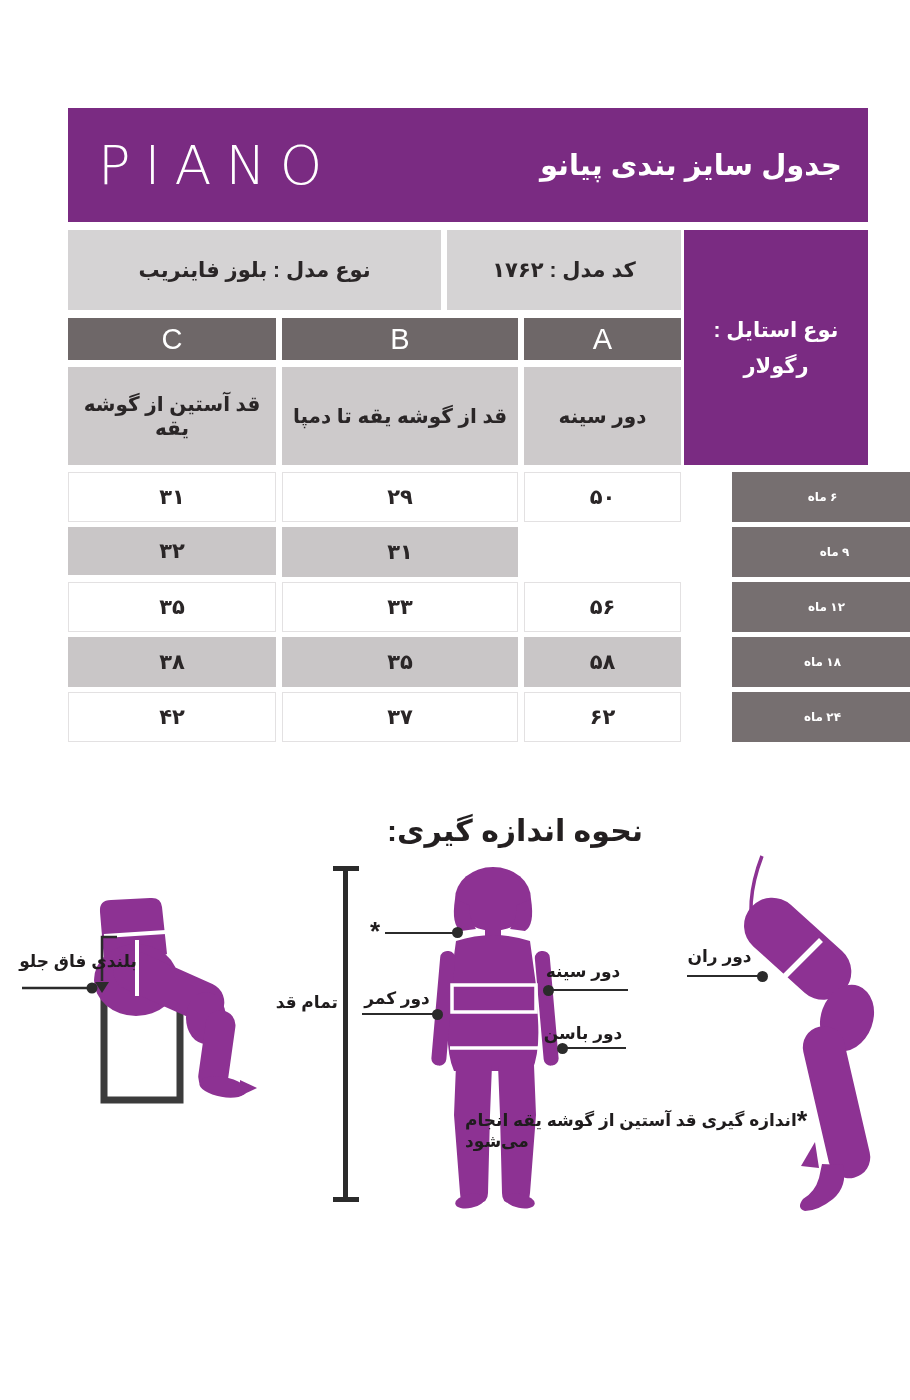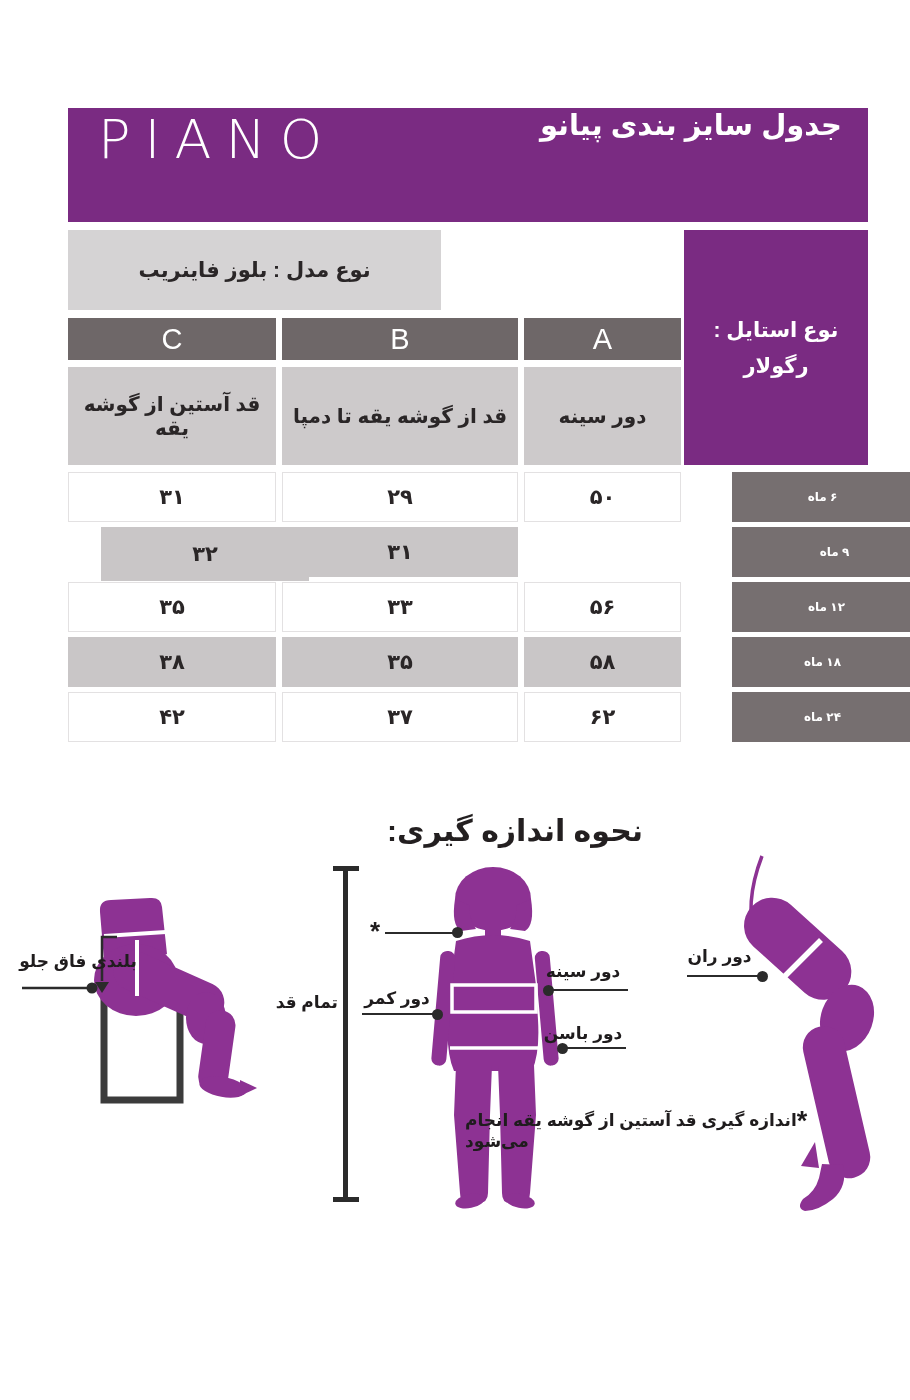--- a/index.html
+++ b/index.html
@@ -2,21 +2,21 @@
 <html style="--purple: #7a2b82; --silhouette: #8d3293; --headgray: #6e6768; --agegray: #766f70; --lightgray: #d5d3d4; --descgray: #cdcacb; --altrow: #c9c6c7; --line: #2b2b2b; --textdark: #2a2627;"><head>
 <meta charset="utf-8">
 <style>
   html,body{margin:0;padding:0;background:#fff;}
   #canvas{position:relative;width:910px;height:1400px;background:#fff;overflow:hidden;
           font-family:"Liberation Sans","DejaVu Sans",sans-serif;}
   .abs{position:absolute;}
   .fa{direction:rtl;}
   
   .brand-header{left:68px;top:108px;width:800px;height:114px;background:var(--purple);
-    display:flex;justify-content:space-between;}
+    display:flex;align-items:center;justify-content:space-between;}
   .logo{color:#fff;font-family:"DejaVu Sans",sans-serif;font-weight:100;font-size:54px;
     letter-spacing:14px;padding-left:30px;}
   .sheet-title{color:#fff;font-weight:bold;font-size:29px;padding-right:26px;direction:rtl;}
   .cell{display:flex;align-items:center;justify-content:center;box-sizing:border-box;}
   .info-cell{background:var(--lightgray);color:var(--textdark);font-weight:bold;font-size:21px;}
   .style-cell{background:var(--purple);color:#fff;font-weight:bold;font-size:21px;
     flex-direction:column;line-height:1.7;}
   .colhead{background:var(--headgray);color:#fff;font-size:29px;font-weight:normal;}
   .desc-cell{background:var(--descgray);color:var(--textdark);font-weight:bold;font-size:20px;
     text-align:center;padding:0 8px;}
@@ -40,39 +40,40 @@
 <body>
 
 <div id="canvas">
 
   <div class="abs brand-header">
     <div class="logo">PIANO</div>
     <div class="sheet-title fa">جدول سایز بندی پیانو</div>
   </div>
 
   <div class="abs cell info-cell fa" style="left:68px;top:230px;width:373px;height:80px;">نوع مدل : بلوز فاینریب</div>
+  <div class="abs cell info-cell fa" style="left:447px;top:230px;width:234px;height:80px;">کد مدل : ۱۷۶۲</div>
   <div class="abs cell style-cell fa" style="left:684px;top:230px;width:184px;height:235px;">
     <span>نوع استایل :</span>
     <span>رگولار</span>
   </div>
 
   <div class="abs cell colhead" style="left:68px;top:318px;width:208px;height:42px;">C</div>
   <div class="abs cell colhead" style="left:282px;top:318px;width:236px;height:42px;">B</div>
   <div class="abs cell colhead" style="left:524px;top:318px;width:157px;height:42px;">A</div>
 
   <div class="abs cell desc-cell fa" style="left:68px;top:367px;width:208px;height:98px;">قد آستین از گوشه یقه</div>
   <div class="abs cell desc-cell fa" style="left:282px;top:367px;width:236px;height:98px;">قد از گوشه یقه تا دمپا</div>
   <div class="abs cell desc-cell fa" style="left:524px;top:367px;width:157px;height:98px;">دور سینه</div>
 
   <div class="abs cell num-cell row-white" style="left:68px;top:472px;width:208px;height:50px;">۳۱</div>
   <div class="abs cell num-cell row-white" style="left:282px;top:472px;width:236px;height:50px;">۲۹</div>
   <div class="abs cell num-cell row-white" style="left:524px;top:472px;width:157px;height:50px;">۵۰</div>
   <div class="abs cell age-cell fa" style="left:687px;top:472px;width:181px;height:50px;">۶ ماه</div>
 
-  <div class="abs cell num-cell row-alt" style="left:68px;top:527px;width:208px;height:54px;margin-left:33px;">۳۲</div>
+  <div class="abs cell num-cell row-alt" style="left:68px;top:527px;width:208px;height:48px;">۳۲</div>
   <div class="abs cell num-cell row-alt" style="left:282px;top:527px;width:236px;height:50px;">۳۱</div>
   <div class="abs cell age-cell fa" style="left:687px;top:527px;width:181px;height:50px;padding-left:24px;">۹ ماه</div>
 
   <div class="abs cell num-cell row-white" style="left:68px;top:582px;width:208px;height:50px;">۳۵</div>
   <div class="abs cell num-cell row-white" style="left:282px;top:582px;width:236px;height:50px;">۳۳</div>
   <div class="abs cell num-cell row-white" style="left:524px;top:582px;width:157px;height:50px;">۵۶</div>
   <div class="abs cell age-cell fa" style="left:687px;top:582px;width:181px;height:50px;padding-left:8px;">۱۲ ماه</div>
 
   <div class="abs cell num-cell row-alt" style="left:68px;top:637px;width:208px;height:50px;">۳۸</div>
   <div class="abs cell num-cell row-alt" style="left:282px;top:637px;width:236px;height:50px;">۳۵</div>

